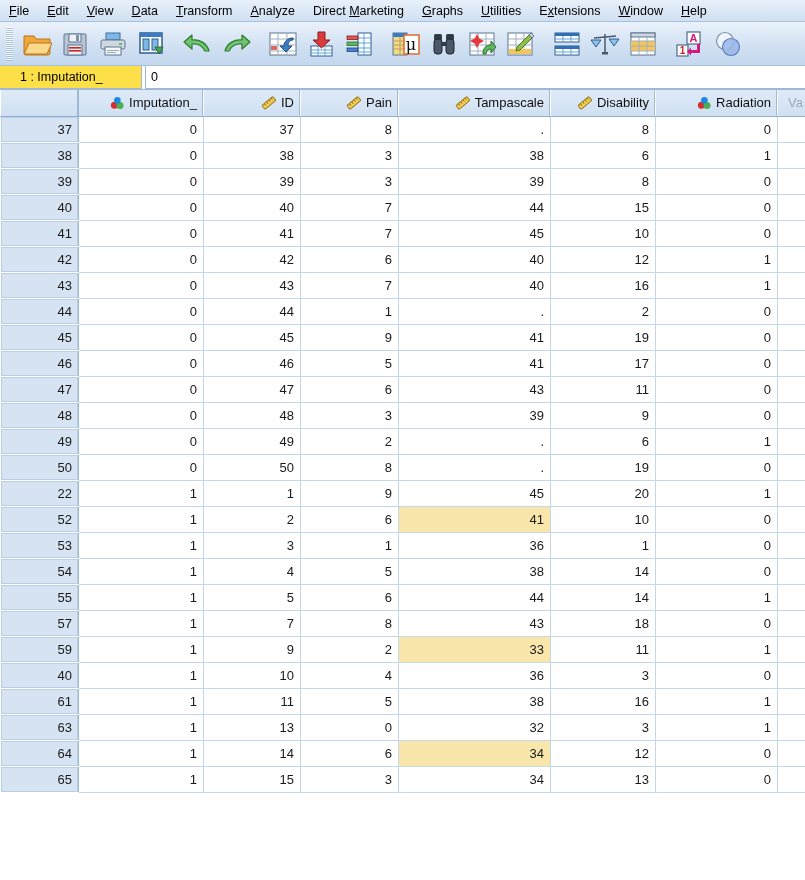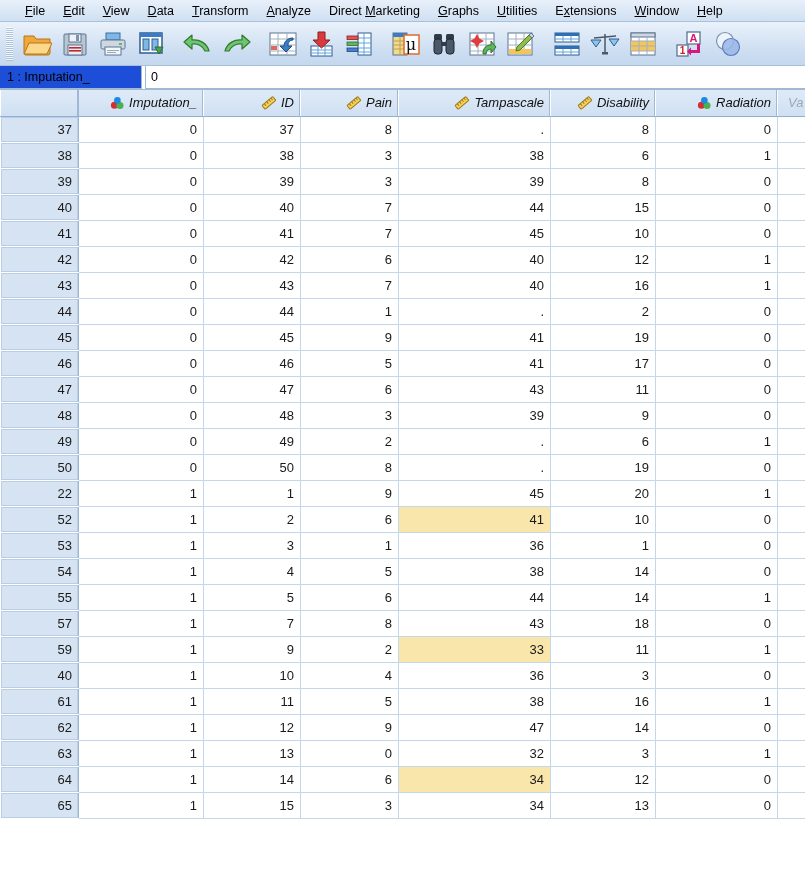--- a/index.html
+++ b/index.html
@@ -10,21 +10,21 @@
     overflow: hidden;
   }
 
   
   .menubar {
     height: 22px;
     background: linear-gradient(to bottom, #e8f0fa 0%, #cfe0f2 100%);
     border-bottom: 1px solid #a8c0da;
     display: flex;
     align-items: center;
-    padding-left: 16px;
+    padding-left: 0;
   }
   .menu-item {
     font-size: 12.5px;
     color: #000;
     padding: 2px 9px;
     white-space: nowrap;
     cursor: default;
   }
   .menu-item .acc { text-decoration: underline; }
 
@@ -56,25 +56,25 @@
   
   .cellbar {
     height: 24px;
     background: #ffffff;
     border-bottom: 1px solid #9fb8d4;
     display: flex;
     align-items: stretch;
   }
   .cellref {
     width: 142px;
-    background: #1d4ed8;
+    background: #fde047;
     border: 1px solid #9fb8d4;
     border-left: none; border-top: none;
     display: flex; align-items: center;
-    padding-left: 7px;
+    padding-left: 20px;
     font-size: 12.5px;
     color: #000;
   }
   .cellgap { width: 3px; background: #ffffff; }
   .cellvalue {
     flex: 1;
     background: #ffffff;
     border: 1px solid #9fb8d4;
     border-right: none; border-top: none;
     display: flex; align-items: center;
@@ -116,21 +116,21 @@
     vertical-align: middle;
   }
   th.corner {
     background: linear-gradient(to bottom, #dfeaf7 0%, #cfe0f2 100%);
     border-right: 1px solid #9fb8d4;
   }
   .hdr-inner {
     display: flex; align-items: center; justify-content: flex-end;
     gap: 4px; height: 100%;
   }
-  .hdr-label { font-size: 13px; color: #111; font-style: italic; }
+  .hdr-label { font-size: 13px; color: #111; }
   th.col-last {
     text-align: right;
     color: #9aa9bb;
     box-shadow: none;
     border-right: none;
   }
   th.col-last .hdr-inner { justify-content: flex-start; padding-left: 4px; }
   th.col-last .hdr-label { color: #9aa9bb; }
 
   
@@ -757,30 +757,20 @@
           <td class="rowhdr">61</td>
           <td class="cell">1</td>
           <td class="cell">11</td>
           <td class="cell">5</td>
           <td class="cell">38</td>
           <td class="cell">16</td>
           <td class="cell">1</td>
           <td class="cell blankcol"></td>
         </tr>
         <tr>
-          <td class="rowhdr">62</td>
-          <td class="cell">1</td>
-          <td class="cell">12</td>
-          <td class="cell">9</td>
-          <td class="cell">47</td>
-          <td class="cell">14</td>
-          <td class="cell">0</td>
-          <td class="cell blankcol"></td>
-        </tr>
-        <tr>
           <td class="rowhdr">63</td>
           <td class="cell">1</td>
           <td class="cell">13</td>
           <td class="cell">0</td>
           <td class="cell">32</td>
           <td class="cell">3</td>
           <td class="cell">1</td>
           <td class="cell blankcol"></td>
         </tr>
         <tr>

